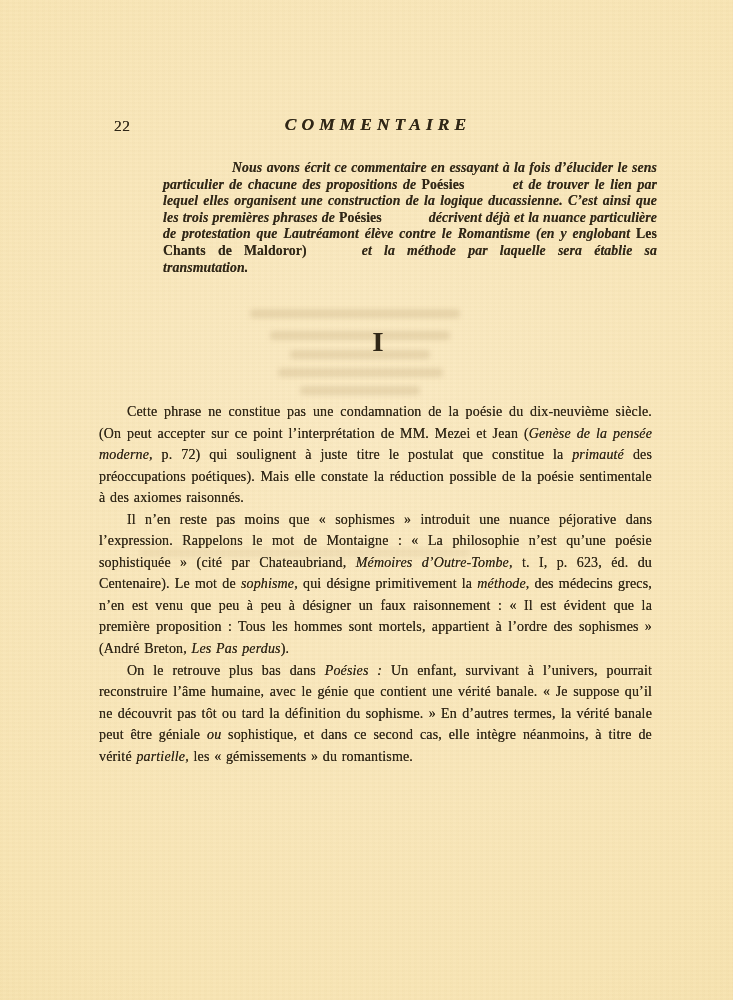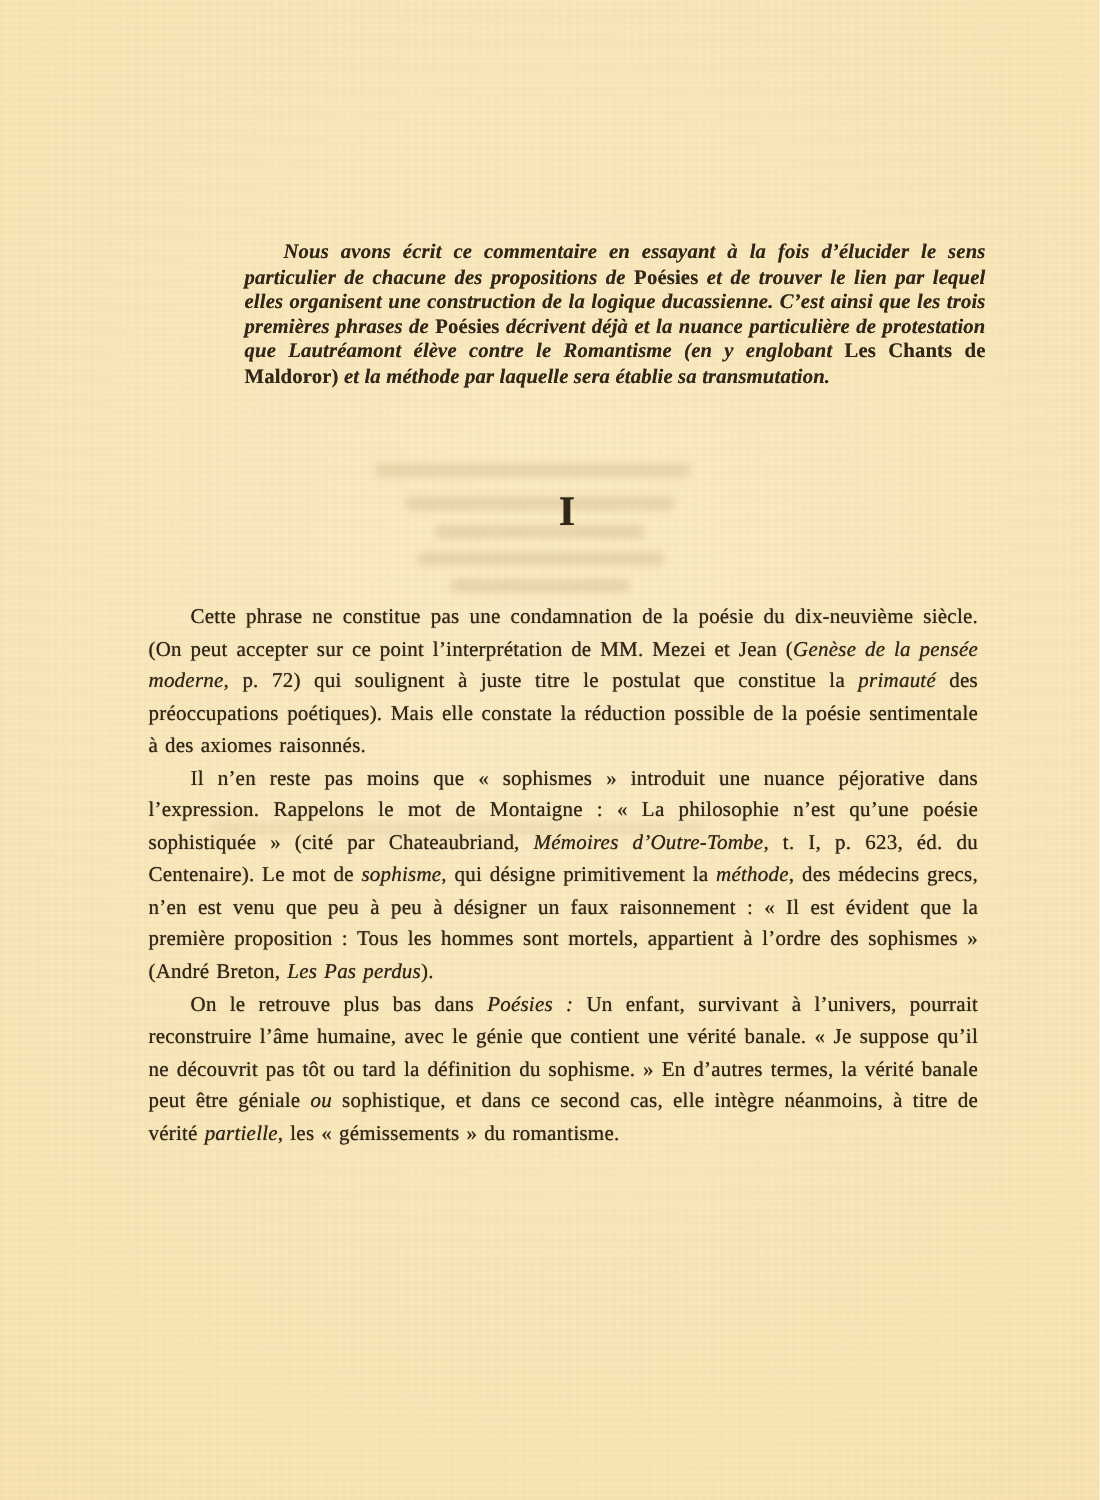--- a/index.html
+++ b/index.html
@@ -71,21 +71,21 @@
     left: 163px;
     width: 494px;
     font-size: 13.8px;
     line-height: 16.6px;
     font-weight: 700;
     text-align: justify;
     text-indent: 26px;
     letter-spacing: 0.1px;
     text-shadow: 0 0 0.4px rgba(48,39,23,0.6);
   }
-  .intro .seg-italic { font-style: italic; }
+  .intro .seg-italic { font-style: italic; margin-left: 43px; }
   .intro .seg-roman  { font-style: normal; }
   .section-numeral {
     position: absolute;
     top: 326px;
     left: 100px;
     width: 556px;
     text-align: center;
     font-size: 28px;
     font-weight: 700;
     text-shadow: 0 0 0.6px rgba(48,39,23,0.8);
@@ -116,20 +116,24 @@
 
   <div class="grain"></div>
 
   <div class="ghost" style="top:309px; left:250px; width:210px;"></div>
   <div class="ghost" style="top:331px; left:270px; width:180px;"></div>
   <div class="ghost" style="top:350px; left:290px; width:140px;"></div>
   <div class="ghost" style="top:368px; left:278px; width:165px;"></div>
   <div class="ghost" style="top:386px; left:300px; width:120px;"></div>
   <div class="ghost" style="top:548px; left:140px; width:330px; opacity:0.55;"></div>
 
+  <div class="header-row">
+    <span class="page-number">22</span>
+    <span class="running-title">COMMENTAIRE</span>
+  </div>
 
   <div class="intro"><span class="seg-italic">Nous avons écrit ce commentaire en essayant à la fois d’élucider le sens particulier de chacune des propositions de </span><span class="seg-roman">Poésies</span><span class="seg-italic"> et de trouver le lien par lequel elles organisent une construction de la logique ducassienne. C’est ainsi que les trois premières phrases de </span><span class="seg-roman">Poésies</span><span class="seg-italic"> décrivent déjà et la nuance particulière de protestation que Lautréamont élève contre le Romantisme (en y englobant </span><span class="seg-roman">Les Chants de Maldoror)</span><span class="seg-italic"> et la méthode par laquelle sera établie sa transmutation.</span></div>
 
   <div class="section-numeral">I</div>
 
   <div class="body-text">
     <p><span class="seg-roman">Cette phrase ne constitue pas une condamnation de la poésie du dix-neuvième siècle. (On peut accepter sur ce point l’interprétation de MM. Mezei et Jean (</span><span class="seg-italic">Genèse de la pensée moderne</span><span class="seg-roman">, p. 72) qui soulignent à juste titre le postulat que constitue la </span><span class="seg-italic">primauté</span><span class="seg-roman"> des préoccupations poétiques). Mais elle constate la réduction possible de la poésie sentimentale à des axiomes raisonnés.</span></p>
     <p><span class="seg-roman">Il n’en reste pas moins que « sophismes » introduit une nuance péjorative dans l’expression. Rappelons le mot de Montaigne : « La philosophie n’est qu’une poésie sophistiquée » (cité par Chateaubriand, </span><span class="seg-italic">Mémoires d’Outre-Tombe</span><span class="seg-roman">, t. I, p. 623, éd. du Centenaire). Le mot de </span><span class="seg-italic">sophisme</span><span class="seg-roman">, qui désigne primitivement la </span><span class="seg-italic">méthode</span><span class="seg-roman">, des médecins grecs, n’en est venu que peu à peu à désigner un faux raisonnement : « Il est évident que la première proposition : Tous les hommes sont mortels, appartient à l’ordre des sophismes » (André Breton, </span><span class="seg-italic">Les Pas perdus</span><span class="seg-roman">).</span></p>
     <p><span class="seg-roman">On le retrouve plus bas dans </span><span class="seg-italic">Poésies :</span><span class="seg-roman"> Un enfant, survivant à l’univers, pourrait reconstruire l’âme humaine, avec le génie que contient une vérité banale. « Je suppose qu’il ne découvrit pas tôt ou tard la définition du sophisme. » En d’autres termes, la vérité banale peut être géniale </span><span class="seg-italic">ou</span><span class="seg-roman"> sophistique, et dans ce second cas, elle intègre néanmoins, à titre de vérité </span><span class="seg-italic">partielle</span><span class="seg-roman">, les « gémissements » du romantisme.</span></p>
   </div>

